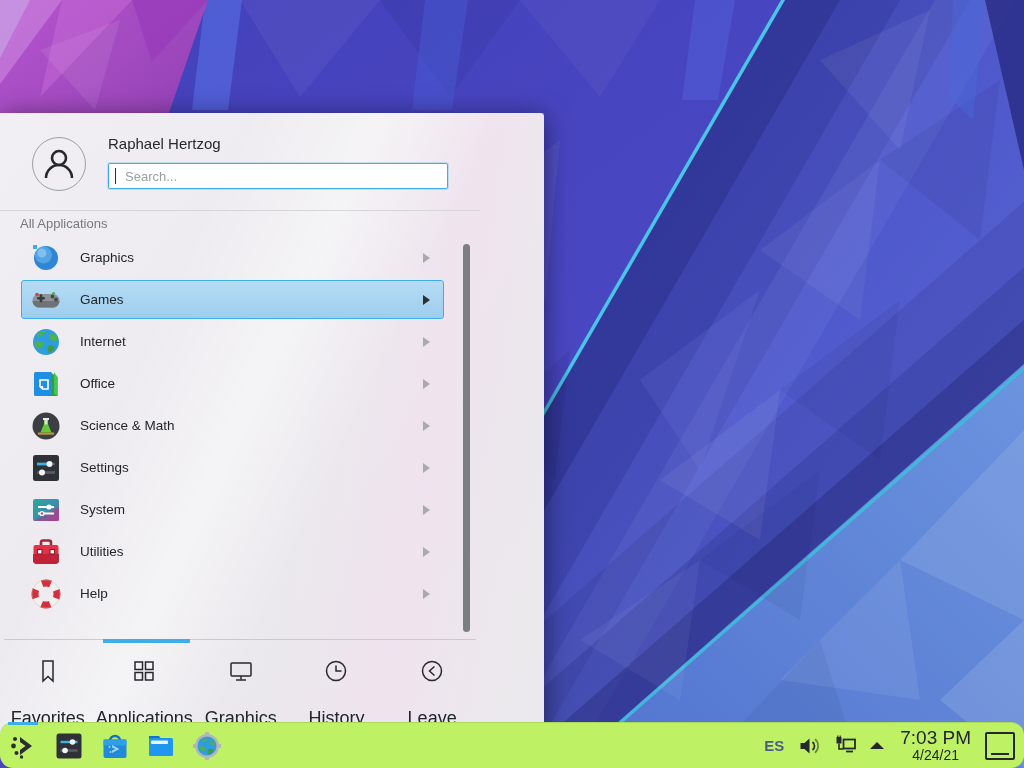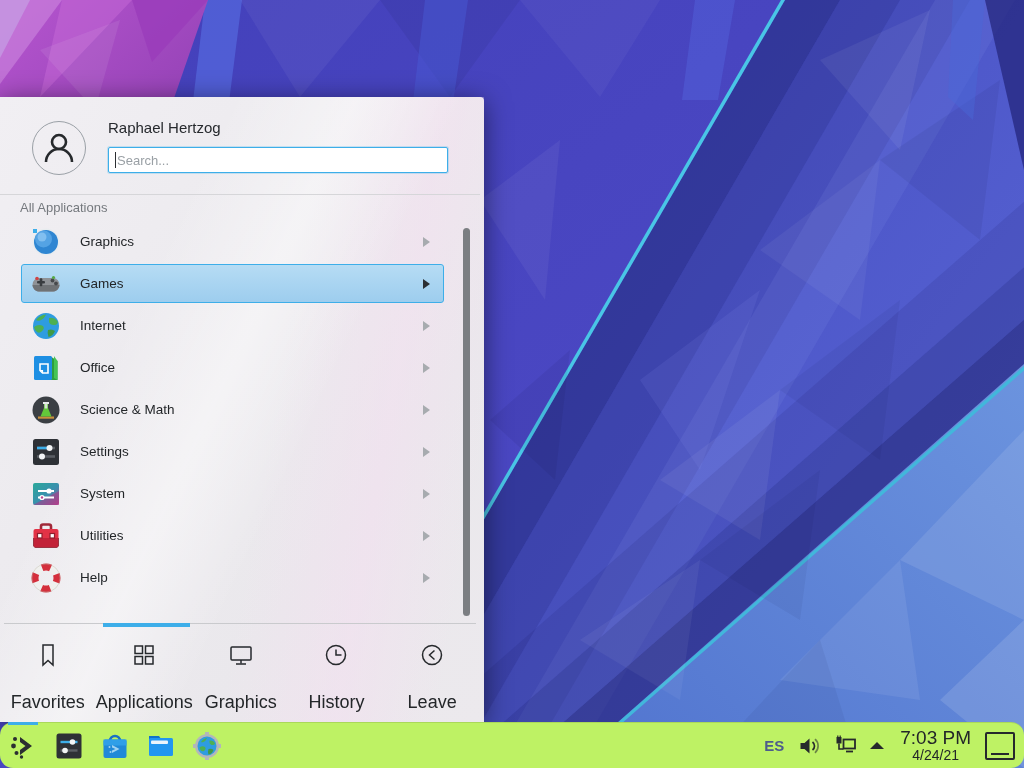--- a/index.html
+++ b/index.html
@@ -2,33 +2,33 @@
 <html><head>
 <meta charset="utf-8">
 <style>
   html,body{margin:0;padding:0;background:#222;}
   #screen{position:relative;width:1024px;height:768px;overflow:hidden;
           font-family:"Liberation Sans","DejaVu Sans",sans-serif;
           -webkit-font-smoothing:antialiased;}
   #wallpaper{position:absolute;left:0;top:0;width:1024px;height:768px;}
 
   
-  .popup{position:absolute;left:0;top:97px;width:484px;height:625px;
+  .popup{position:absolute;left:0;top:113px;width:544px;height:625px;
          background:linear-gradient(125deg,#f1eff3 0%,#edebef 35%,#eae8ec 70%,#ece9ed 100%);
          border-radius:0 4px 0 0;
          box-shadow:0 4px 26px rgba(0,0,0,.5);}
   .popup .sheen{position:absolute;inset:0;pointer-events:none;
          background:linear-gradient(115deg,rgba(255,255,255,0) 30%,rgba(255,255,255,.45) 46%,rgba(255,255,255,0) 60%),
                     linear-gradient(100deg,rgba(244,220,238,0) 55%,rgba(244,222,240,.5) 75%,rgba(240,228,244,0) 92%);}
   .avatar{position:absolute;left:32px;top:24px;width:52px;height:52px;border-radius:50%;
           border:1px solid #9aa0a6;background:transparent;}
   .user-name{position:absolute;left:108px;top:22px;font-size:15px;color:#26292d;}
   .search-wrap{position:absolute;left:108px;top:50px;width:340px;height:26px;}
   .search-input{width:100%;height:100%;box-sizing:border-box;border:1px solid #3daee9;
-          border-radius:2px;background:#ffffff;padding:0 6px 0 8px;font-size:13px;
+          border-radius:2px;background:#ffffff;padding:0 6px 0 16px;font-size:13px;
           font-family:"Liberation Sans",sans-serif;color:#0f172a;outline:none;
           box-shadow:0 0 0 1px rgba(61,174,233,.25);}
   .search-input::placeholder{color:#9aa0a5;}
   .caret{position:absolute;left:7px;top:5px;width:1px;height:16px;background:#2b2e31;}
   .header-sep{position:absolute;left:0;top:97px;width:480px;height:1px;background:#d6d6d9;}
   .section-label{position:absolute;left:20px;top:103px;font-size:13px;color:#75797e;}
 
   .app-list{position:absolute;left:21px;top:125px;width:423px;height:401px;overflow:hidden;}
   .cat-row{position:relative;height:39px;margin-bottom:3px;border:1px solid transparent;
            border-radius:3px;box-sizing:border-box;cursor:default;}

